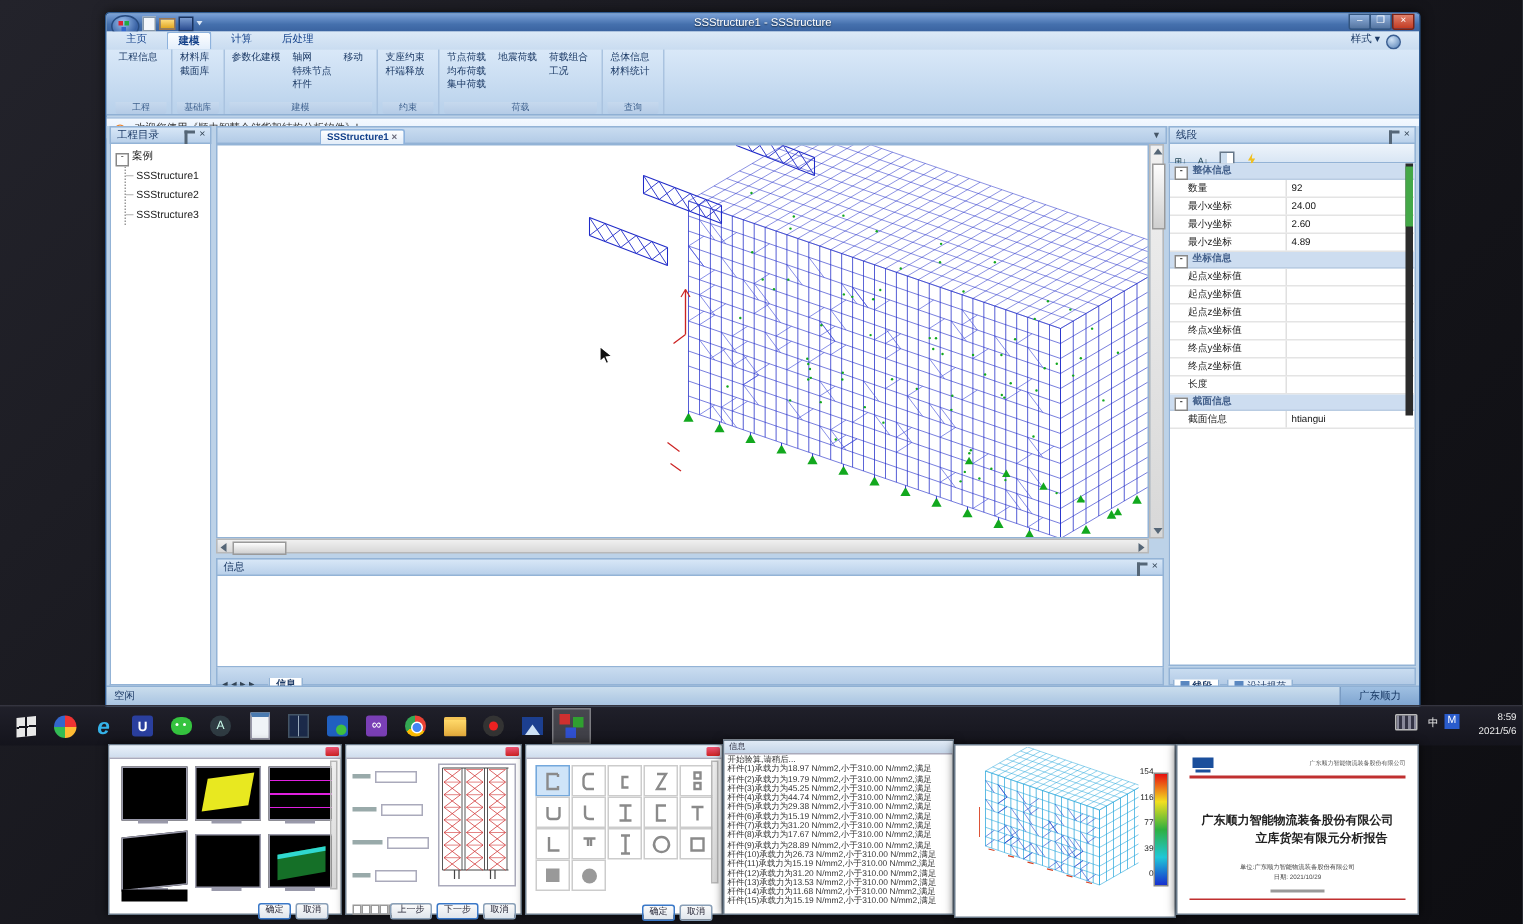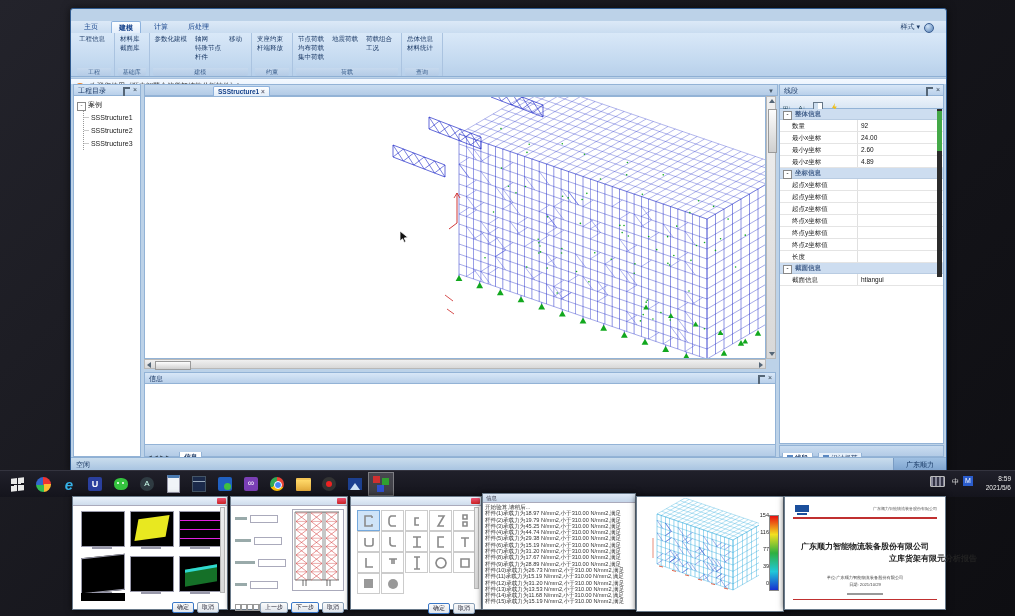--- a/index.html
+++ b/index.html
@@ -82,20 +82,42 @@
   .fldbar{display:inline-block;height:3px;background:#9aa;vertical-align:middle;}
   .fldinp{display:inline-block;width:26px;height:6px;background:#fff;border:1px solid #aab;vertical-align:middle;}
 </style>
 </head>
 <body>
 
 <div id="screen" class="nosel">
 
   <div id="appwin" class="ab">
 
+    <div id="titlebar" class="ab">
+      <div class="ab" style="left:3px;top:1px;width:17px;height:13px;border-radius:50%;
+           background:radial-gradient(circle at 40% 30%,#9cc0ee,#3b64a6 70%);border:1px solid #274b80;">
+        <div class="ab" style="left:4px;top:3px;width:3px;height:3px;background:#d23;"></div>
+        <div class="ab" style="left:8px;top:3px;width:3px;height:3px;background:#2a4;"></div>
+        <div class="ab" style="left:6px;top:7px;width:3px;height:3px;background:#36c;"></div>
+      </div>
+      <div class="ab" style="left:24px;top:2px;width:7px;height:8px;background:#f4f7fb;border:1px solid #89a;"></div>
+      <div class="ab" style="left:35px;top:3px;width:9px;height:6px;background:linear-gradient(#ffdf80,#dfa520);border:1px solid #975;"></div>
+      <div class="ab" style="left:48px;top:2px;width:8px;height:8px;background:linear-gradient(#7a9cd0,#2a4c90);border:1px solid #1a3460;"></div>
+      <div class="ab" style="left:60px;top:5px;border-left:2.5px solid transparent;border-right:2.5px solid transparent;border-top:3px solid #dce8f6;" class2="arr"></div>
+      <div id="wtitle" class="ab">SSStructure1 - SSStructure</div>
+      <div class="ab" style="right:32px;top:0;" class2="winbtn">
+          <div class="winbtn">–</div>
+        </div>
+      <div class="ab" style="right:18px;top:0;">
+          <div class="winbtn">❐</div>
+        </div>
+      <div class="ab" style="right:3px;top:0;">
+          <div class="winbtn close">×</div>
+        </div>
+    </div>
 
     <div id="tabrow" class="ab">
       <span class="rtab">主页</span>
       <span class="rtab active">建模</span>
       <span class="rtab">计算</span>
       <span class="rtab">后处理</span>
       <span class="ab" style="right:26px;top:0;font-size:7px;color:#1c3a66;line-height:12px;"><span>样式</span> ▾</span>
       <span class="ab" style="right:12px;top:2px;width:8px;height:8px;border-radius:50%;
             background:radial-gradient(circle at 35% 30%,#cfe2f6,#5580b5);border:1px solid #3a5e92;"></span>
     </div>
@@ -1195,21 +1217,21 @@
   </div>
 
   <div class="ab bwin" style="left:784px;top:496px;width:160px;height:112px;background:#fff;">
     <div class="ab" style="left:10px;top:8px;width:14px;height:7px;background:#1b4f9c;">
       <div class="ab" style="left:2px;top:8px;width:10px;height:2px;background:#1b4f9c;"></div>
     </div>
     <div class="ab" style="right:8px;top:9px;font-size:4px;color:#555;">广东顺力智能物流装备股份有限公司</div>
     <div class="ab" style="left:8px;top:20px;width:144px;height:1.5px;background:#c03030;"></div>
     <div class="ab" style="left:0;top:44px;width:160px;text-align:center;font-size:8px;font-weight:bold;color:#222;
          font-family:'Liberation Serif','DejaVu Serif',serif;">广东顺力智能物流装备股份有限公司</div>
-    <div class="ab" style="left:0;top:56px;width:192px;text-align:right;font-size:8px;font-weight:bold;color:#222;
+    <div class="ab" style="left:0;top:56px;width:192px;text-align:center;font-size:8px;font-weight:bold;color:#222;
          font-family:'Liberation Serif','DejaVu Serif',serif;">立库货架有限元分析报告</div>
     <div class="ab" style="left:0;top:78px;width:160px;text-align:center;font-size:4.2px;color:#444;">单位:广东顺力智能物流装备股份有限公司</div>
     <div class="ab" style="left:0;top:85px;width:160px;text-align:center;font-size:4.2px;color:#444;">日期: 2021/10/29</div>
     <div class="ab" style="left:62px;top:96px;width:36px;height:2px;background:#999;"></div>
     <div class="ab" style="left:8px;top:102px;width:144px;height:1px;background:#c03030;"></div>
   </div>
 
   <svg class="ab" style="left:399px;top:230px;" width="12" height="14">
     <polygon points="1,1 1,11 3.6,8.8 5.2,12.4 6.8,11.6 5.2,8 9,7.6" fill="#111" stroke="#fff" stroke-width="0.8"></polygon>
   </svg>

